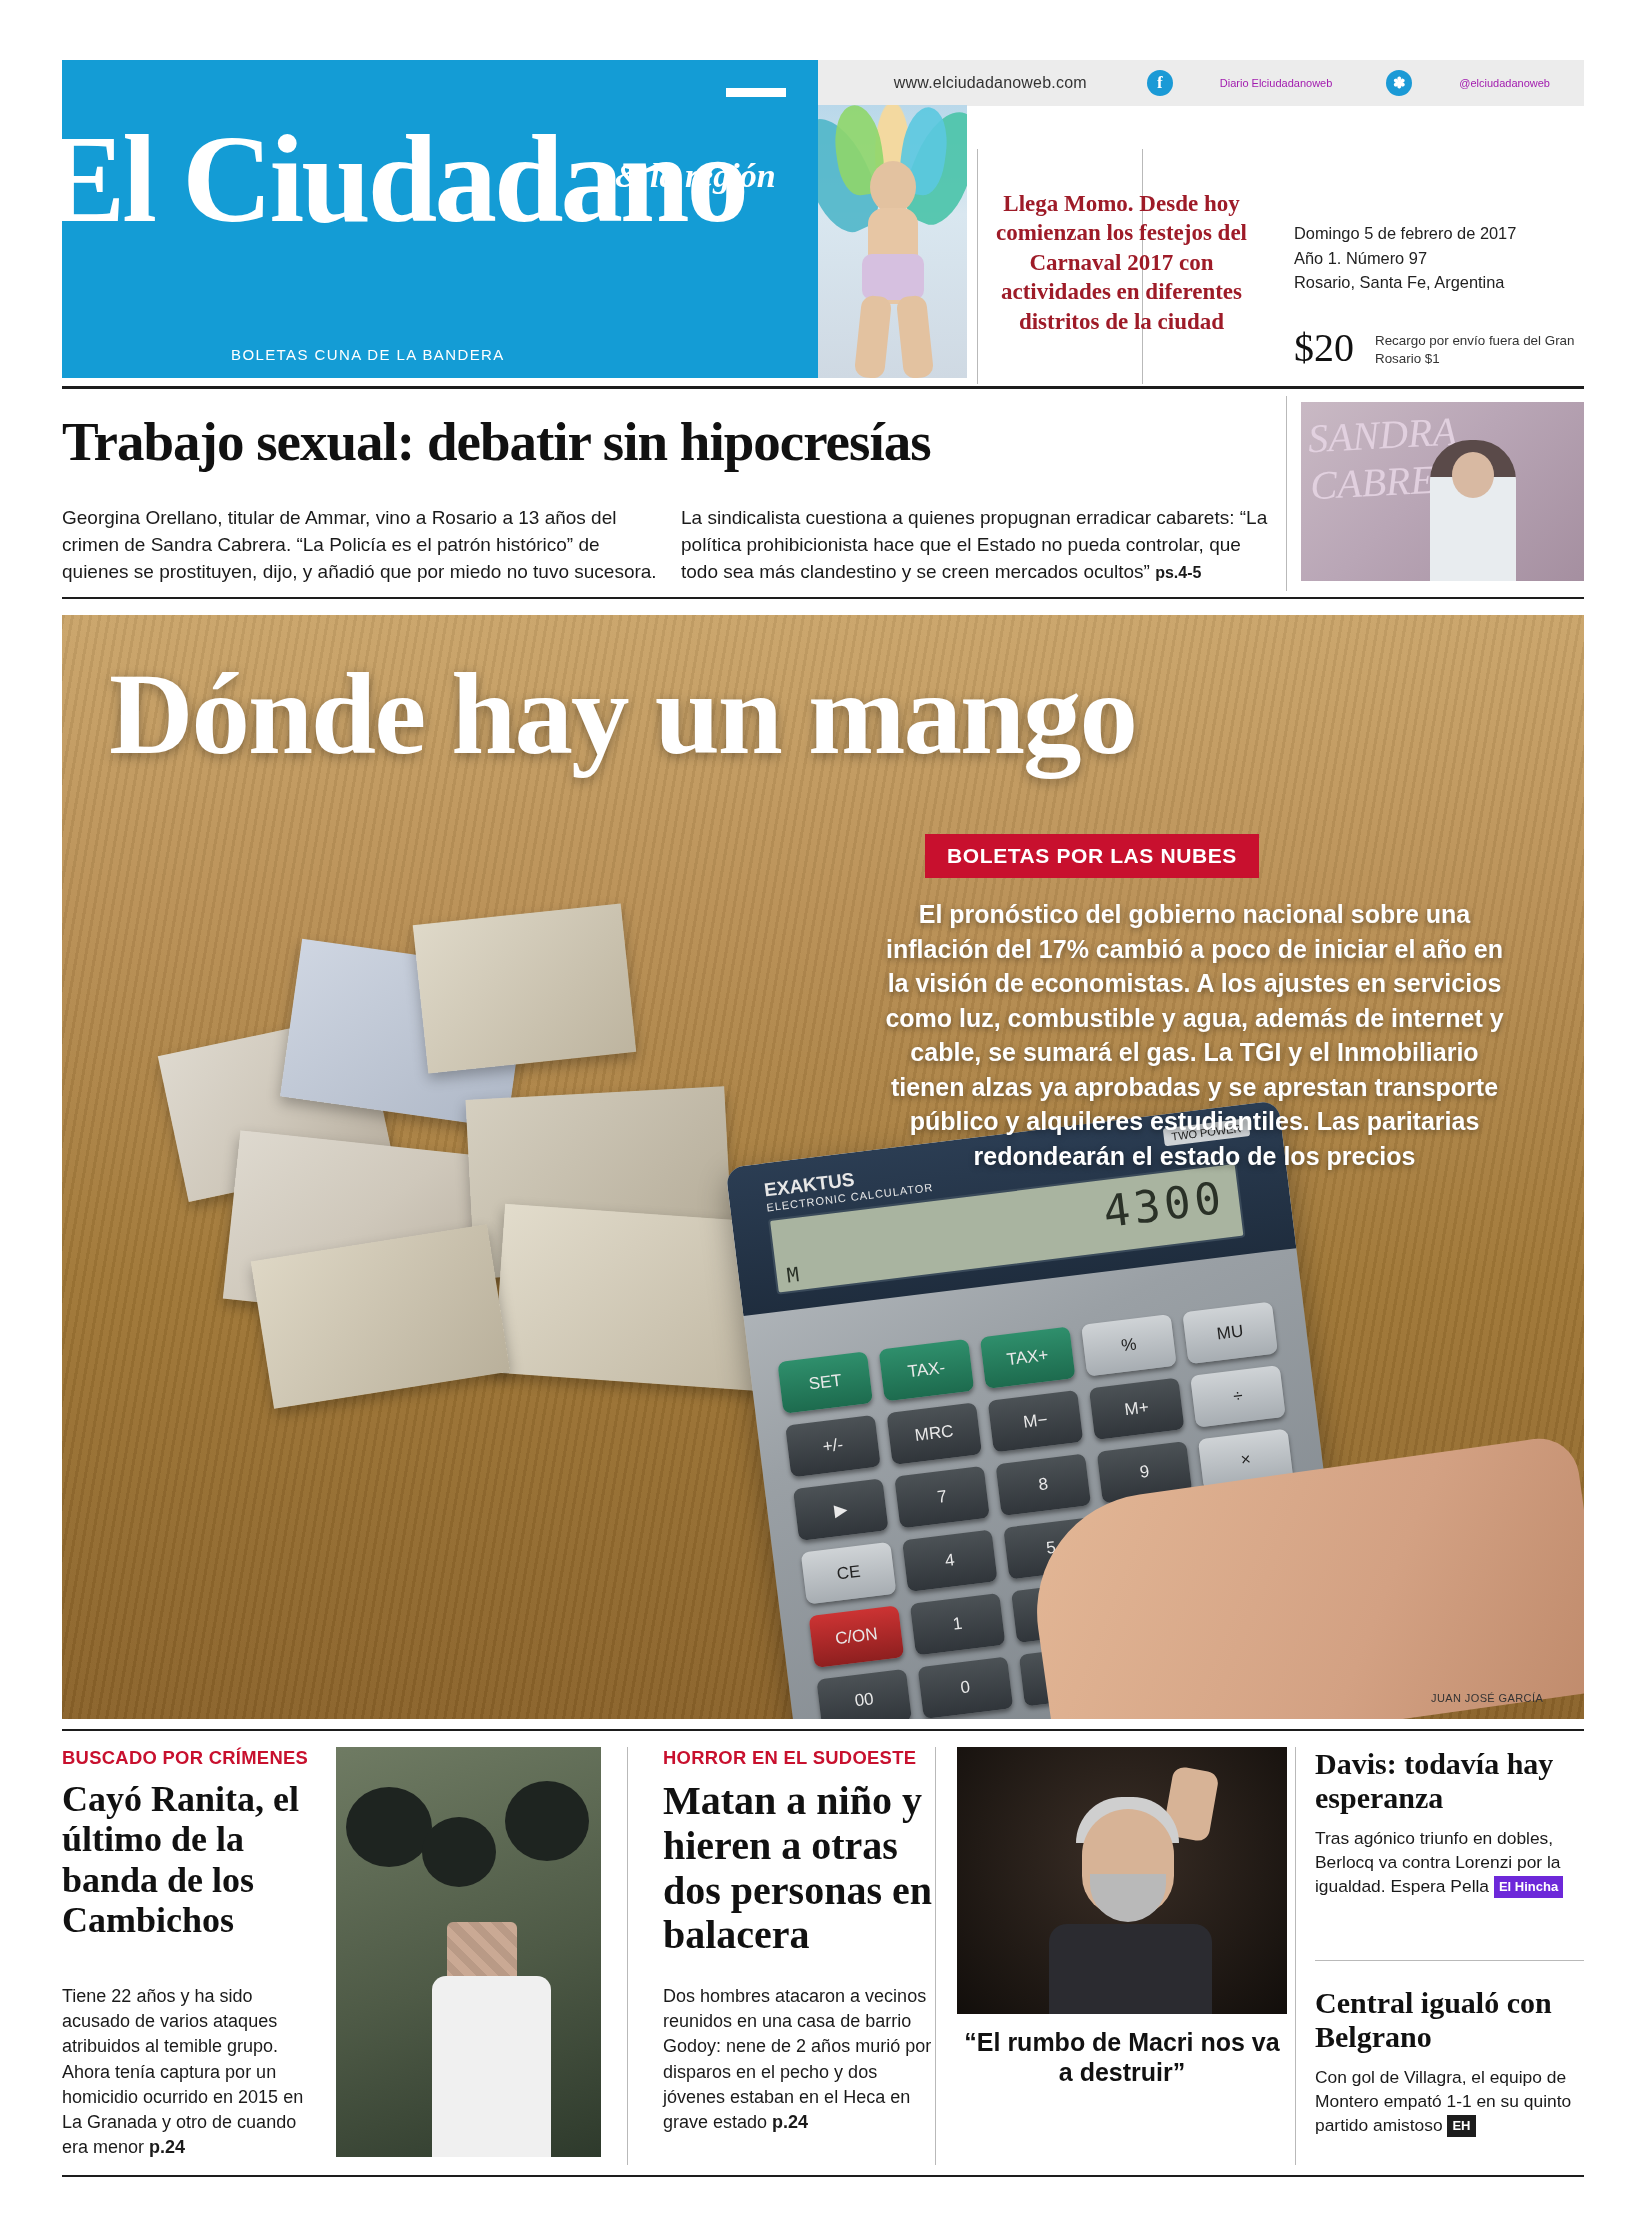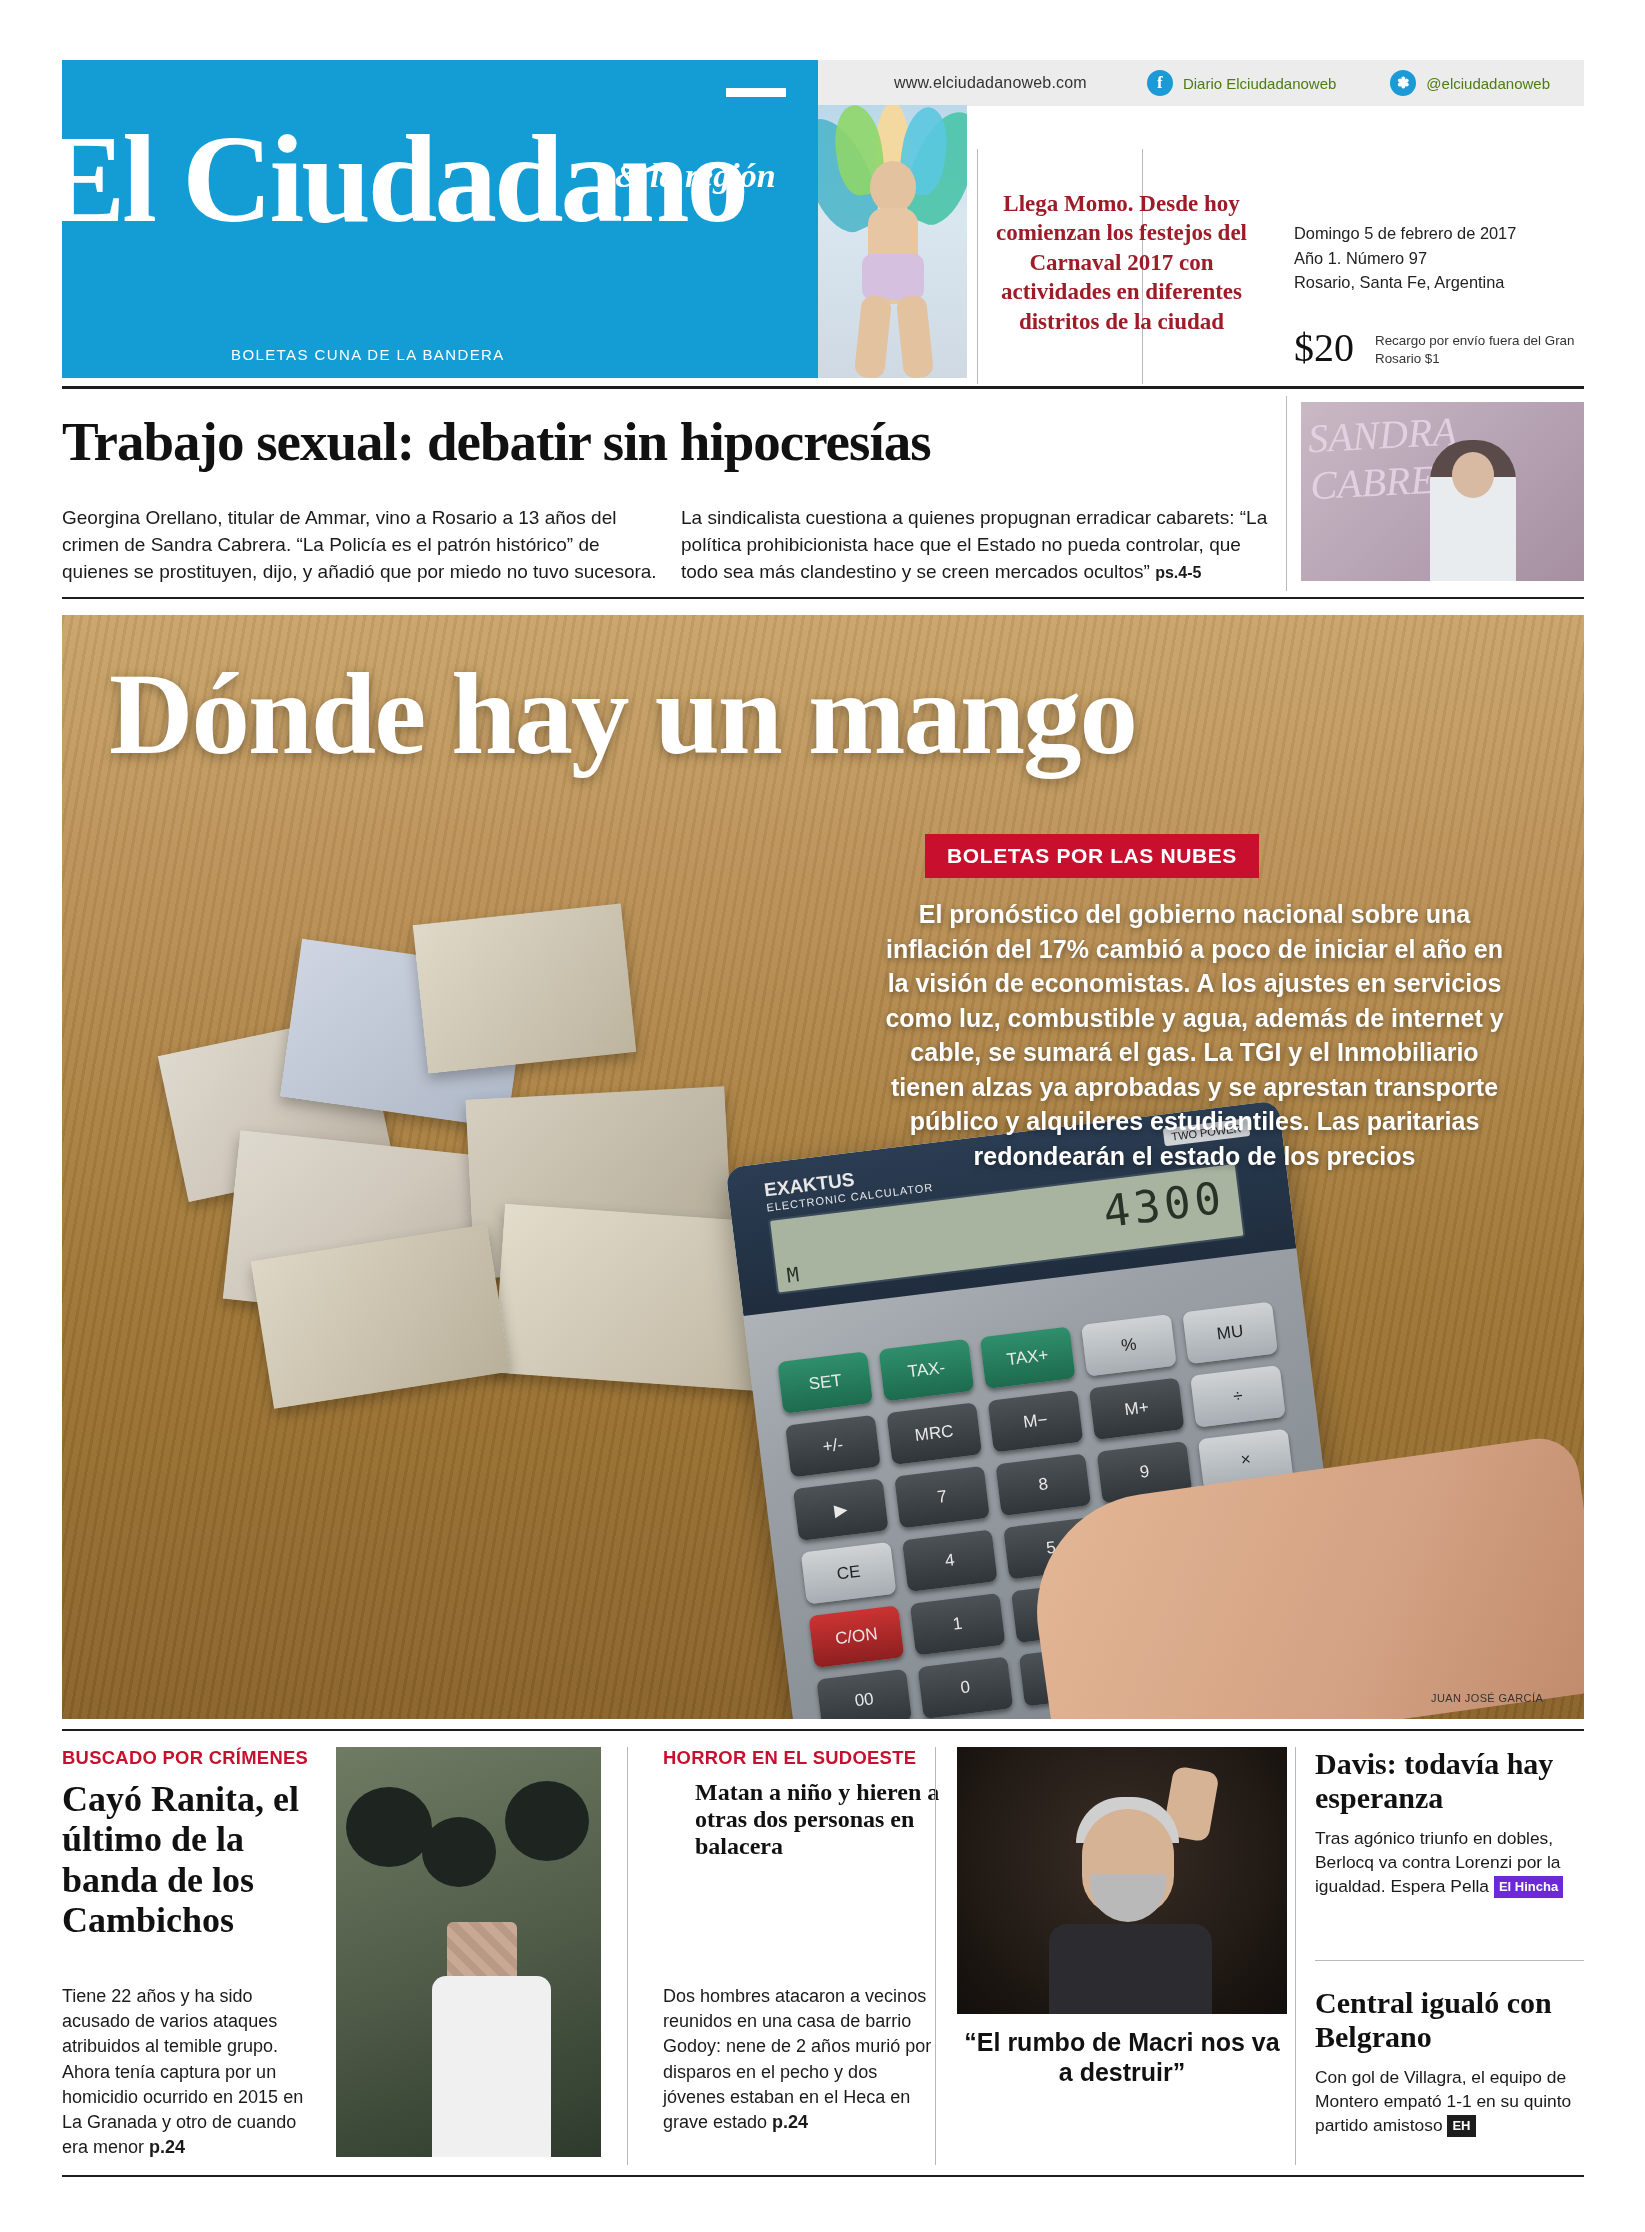--- a/index.html
+++ b/index.html
@@ -52,21 +52,21 @@
     color: #fff;
     font-size: 17px;
     font-weight: bold;
     display: flex;
     align-items: center;
     justify-content: center;
     margin-right: 10px;
     font-family: "Liberation Serif", serif;
   }
   .social .tw { background: #1b9ad6; font-size: 15px; }
-  .social .label { font-size: 15px; color: #4d7c0f; }
+  .social .label { font-size: 11px; color: #a21caf; margin-left: 37px; }
 
   
   .masthead {
     position: absolute;
     left: 62px; top: 60px;
     width: 756px; height: 318px;
     background: #149cd5;
   }
   .logo {
     position: absolute;
@@ -626,21 +626,21 @@
     <div class="helmet" style="left:10px; top:40px; width:86px; height:80px;"></div>
     <div class="helmet" style="left:169px; top:34px; width:84px; height:80px;"></div>
     <div class="helmet" style="left:86px; top:70px; width:74px; height:70px;"></div>
     <div class="blur"></div>
     <div class="shirt"></div>
   </div>
 
   <div class="vline" style="left:627px; top:1747px; height:418px;"></div>
 
   <div class="kicker" style="left:663px; top:1747px;">HORROR EN EL SUDOESTE</div>
-  <div class="bhead" style="left:663px; top:1779px; width:279px; font-size:24px;margin-left:32px;">Matan a niño y hieren a otras dos personas en balacera</div>
+  <div class="bhead" style="left:663px; top:1779px; width:279px; font-size:40px;">Matan a niño y hieren a otras dos personas en balacera</div>
   <div class="bbody" style="left:663px; top:1984px; width:271px;">
     <span>Dos hombres atacaron a vecinos reunidos en una casa de barrio Godoy: nene de 2 años murió por disparos en el pecho y dos jóvenes estaban en el Heca en grave estado</span>
     <span class="pref">p.24</span>
   </div>
 
   <div class="vline" style="left:935px; top:1747px; height:418px;"></div>
 
   <div class="filmus-photo">
     <div class="vsign"></div>
     <div class="hair"></div>

